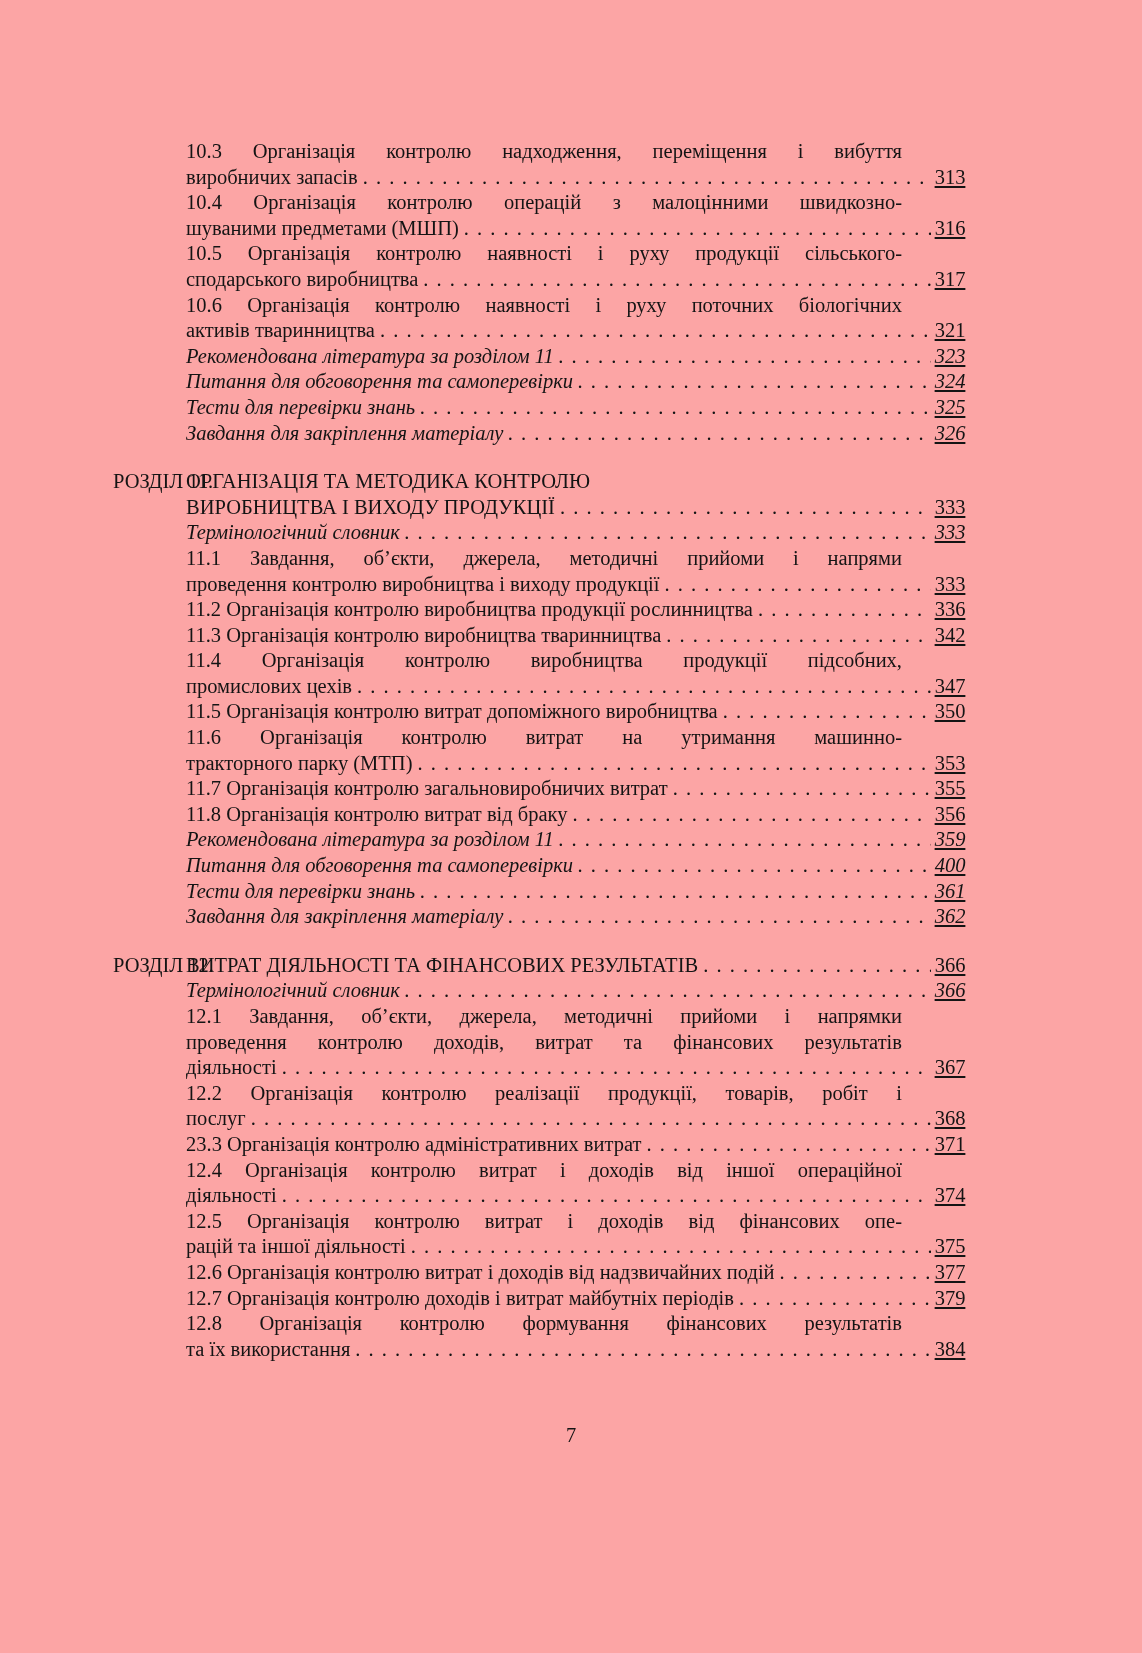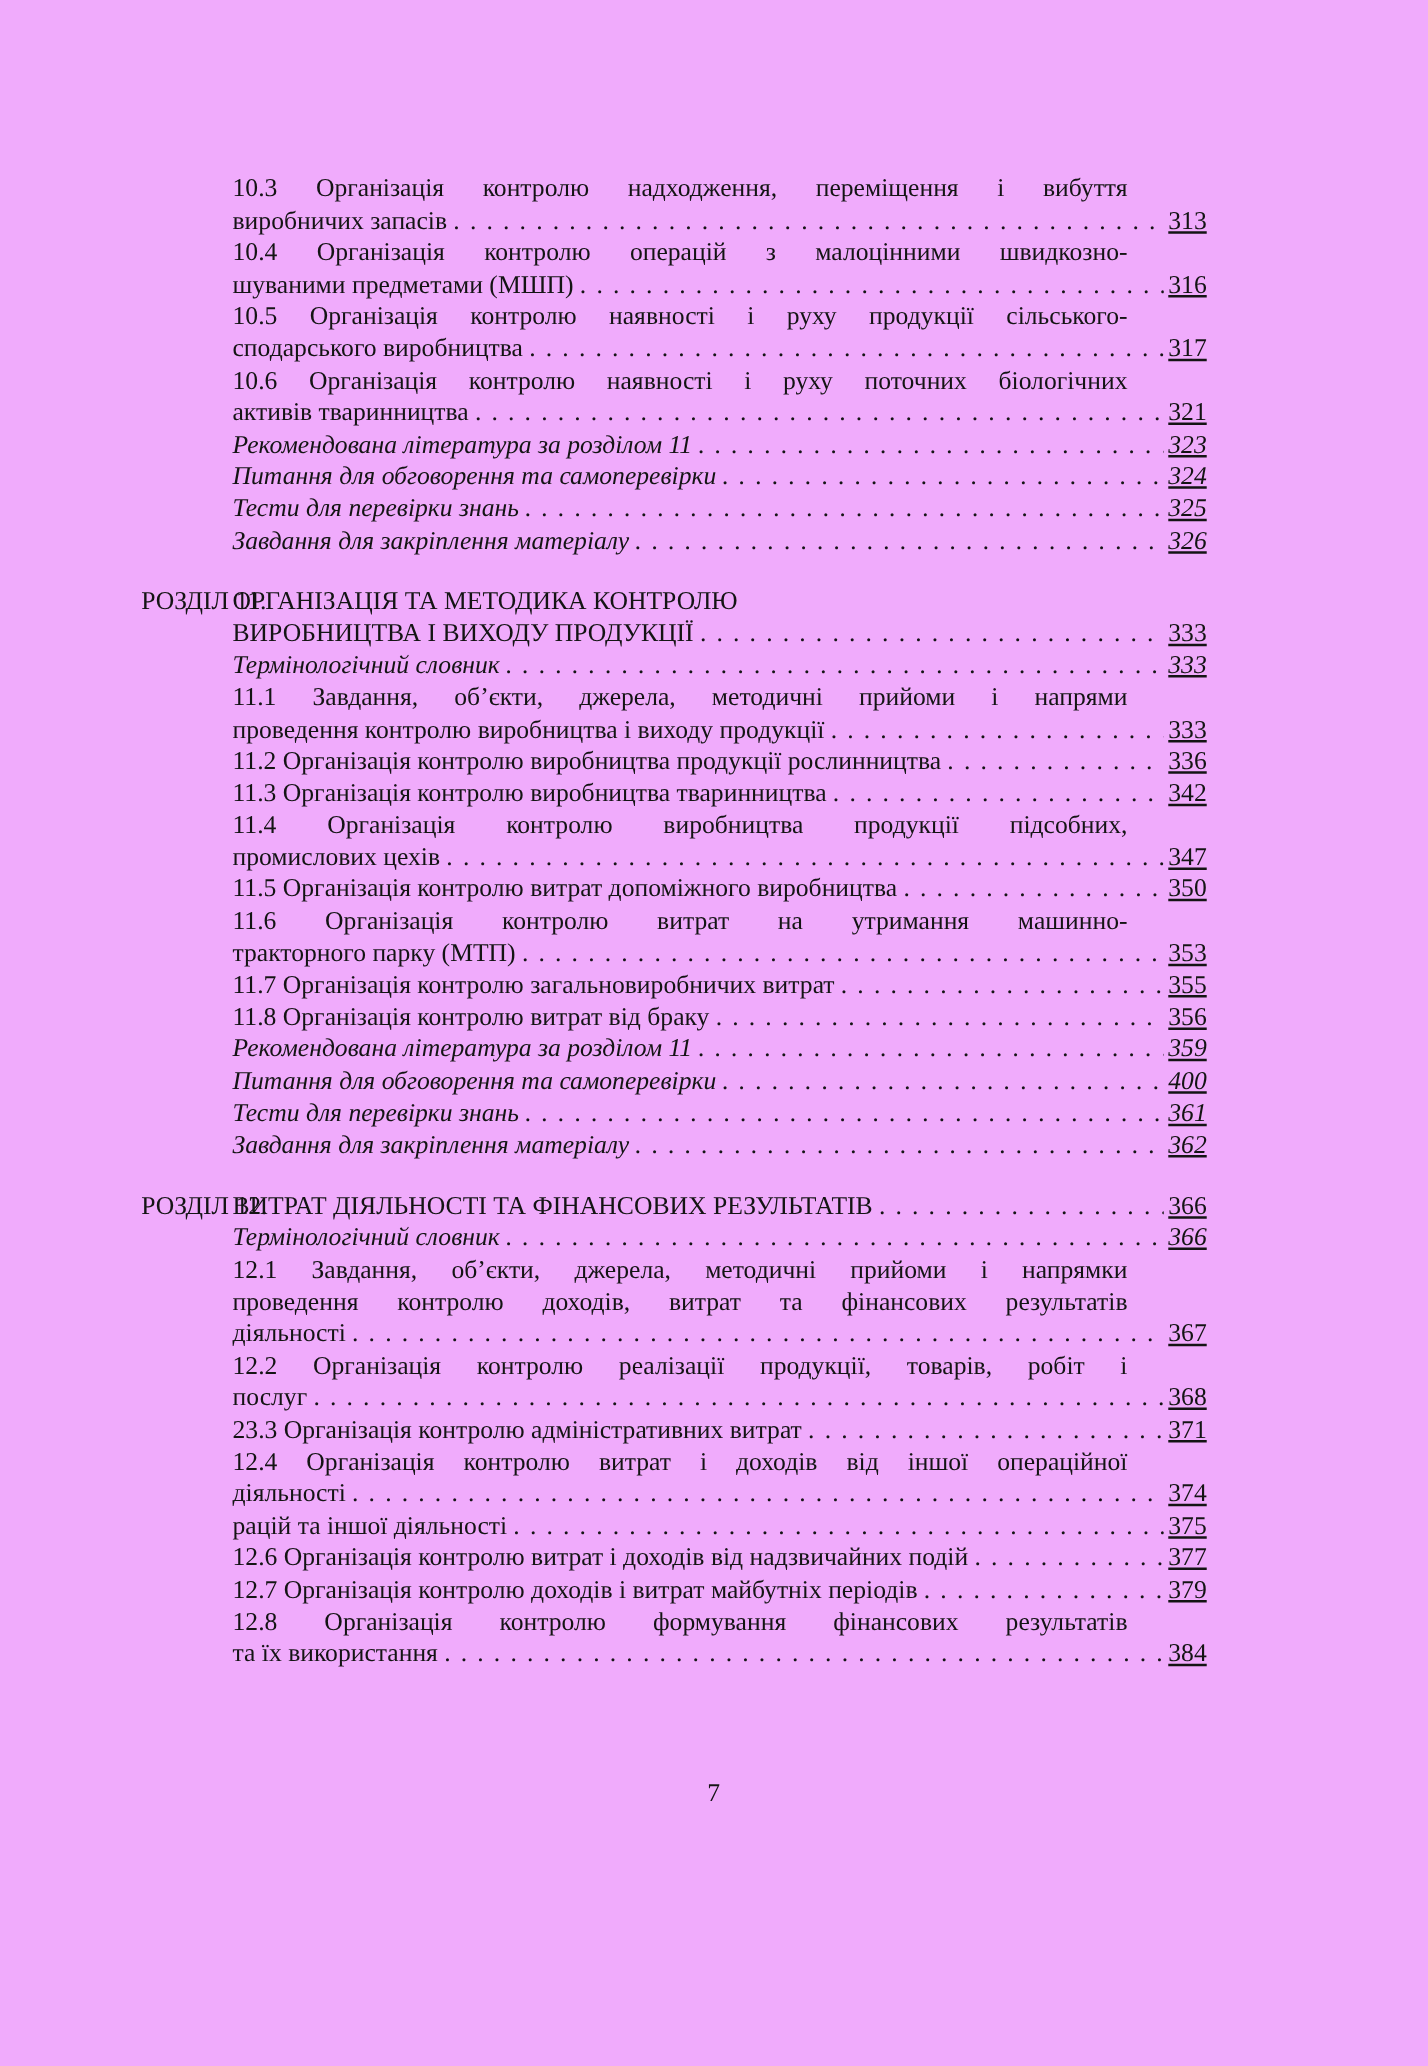--- a/index.html
+++ b/index.html
@@ -9,21 +9,21 @@
     height: 1653px;
     background: #ffffff;
     color: #141414;
     font-family: "Liberation Serif", serif;
   }
   .sheet {
     position: relative;
     width: 1142px;
     height: 1653px;
     overflow: hidden;
-    background: #f0abfc;
+    background: #fca5a5;
   }
   .toc {
     position: absolute;
     left: 113px;
     top: 139px;
     width: 856px;
     font-size: 20.5px;
     line-height: 25.6px;
   }
   .entry {
@@ -284,20 +284,21 @@
       </div>
       <div class="entry normal">
         <div class="jline">12.4 Організація контролю витрат і доходів від іншої операційної</div>
         <div class="leader-row">
           <span class="txt">діяльності</span>
           <span class="dots">. . . . . . . . . . . . . . . . . . . . . . . . . . . . . . . . . . . . . . . . . . . . . . . . . . . . . . . . . . . . . . . . . . . . . . . . . . . . . . . . . . . . . . . . . . . . . . . . . . . . . . . . . . . . . . . . . . . . . . . . . . . . . . . . . . . . . . . . . . . . </span>
           <span class="pg">374</span>
         </div>
       </div>
       <div class="entry normal">
+        <div class="jline">12.5 Організація контролю витрат і доходів від фінансових опе-</div>
         <div class="leader-row">
           <span class="txt">рацій та іншої діяльності</span>
           <span class="dots">. . . . . . . . . . . . . . . . . . . . . . . . . . . . . . . . . . . . . . . . . . . . . . . . . . . . . . . . . . . . . . . . . . . . . . . . . . . . . . . . . . . . . . . . . . . . . . . . . . . . . . . . . . . . . . . . . . . . . . . . . . . . . . . . . . . . . . . . . . . . </span>
           <span class="pg">375</span>
         </div>
       </div>
       <div class="entry normal">
         <div class="leader-row">
           <span class="txt">12.6 Організація контролю витрат і доходів від надзвичайних подій</span>
           <span class="dots">. . . . . . . . . . . . . . . . . . . . . . . . . . . . . . . . . . . . . . . . . . . . . . . . . . . . . . . . . . . . . . . . . . . . . . . . . . . . . . . . . . . . . . . . . . . . . . . . . . . . . . . . . . . . . . . . . . . . . . . . . . . . . . . . . . . . . . . . . . . . </span>

